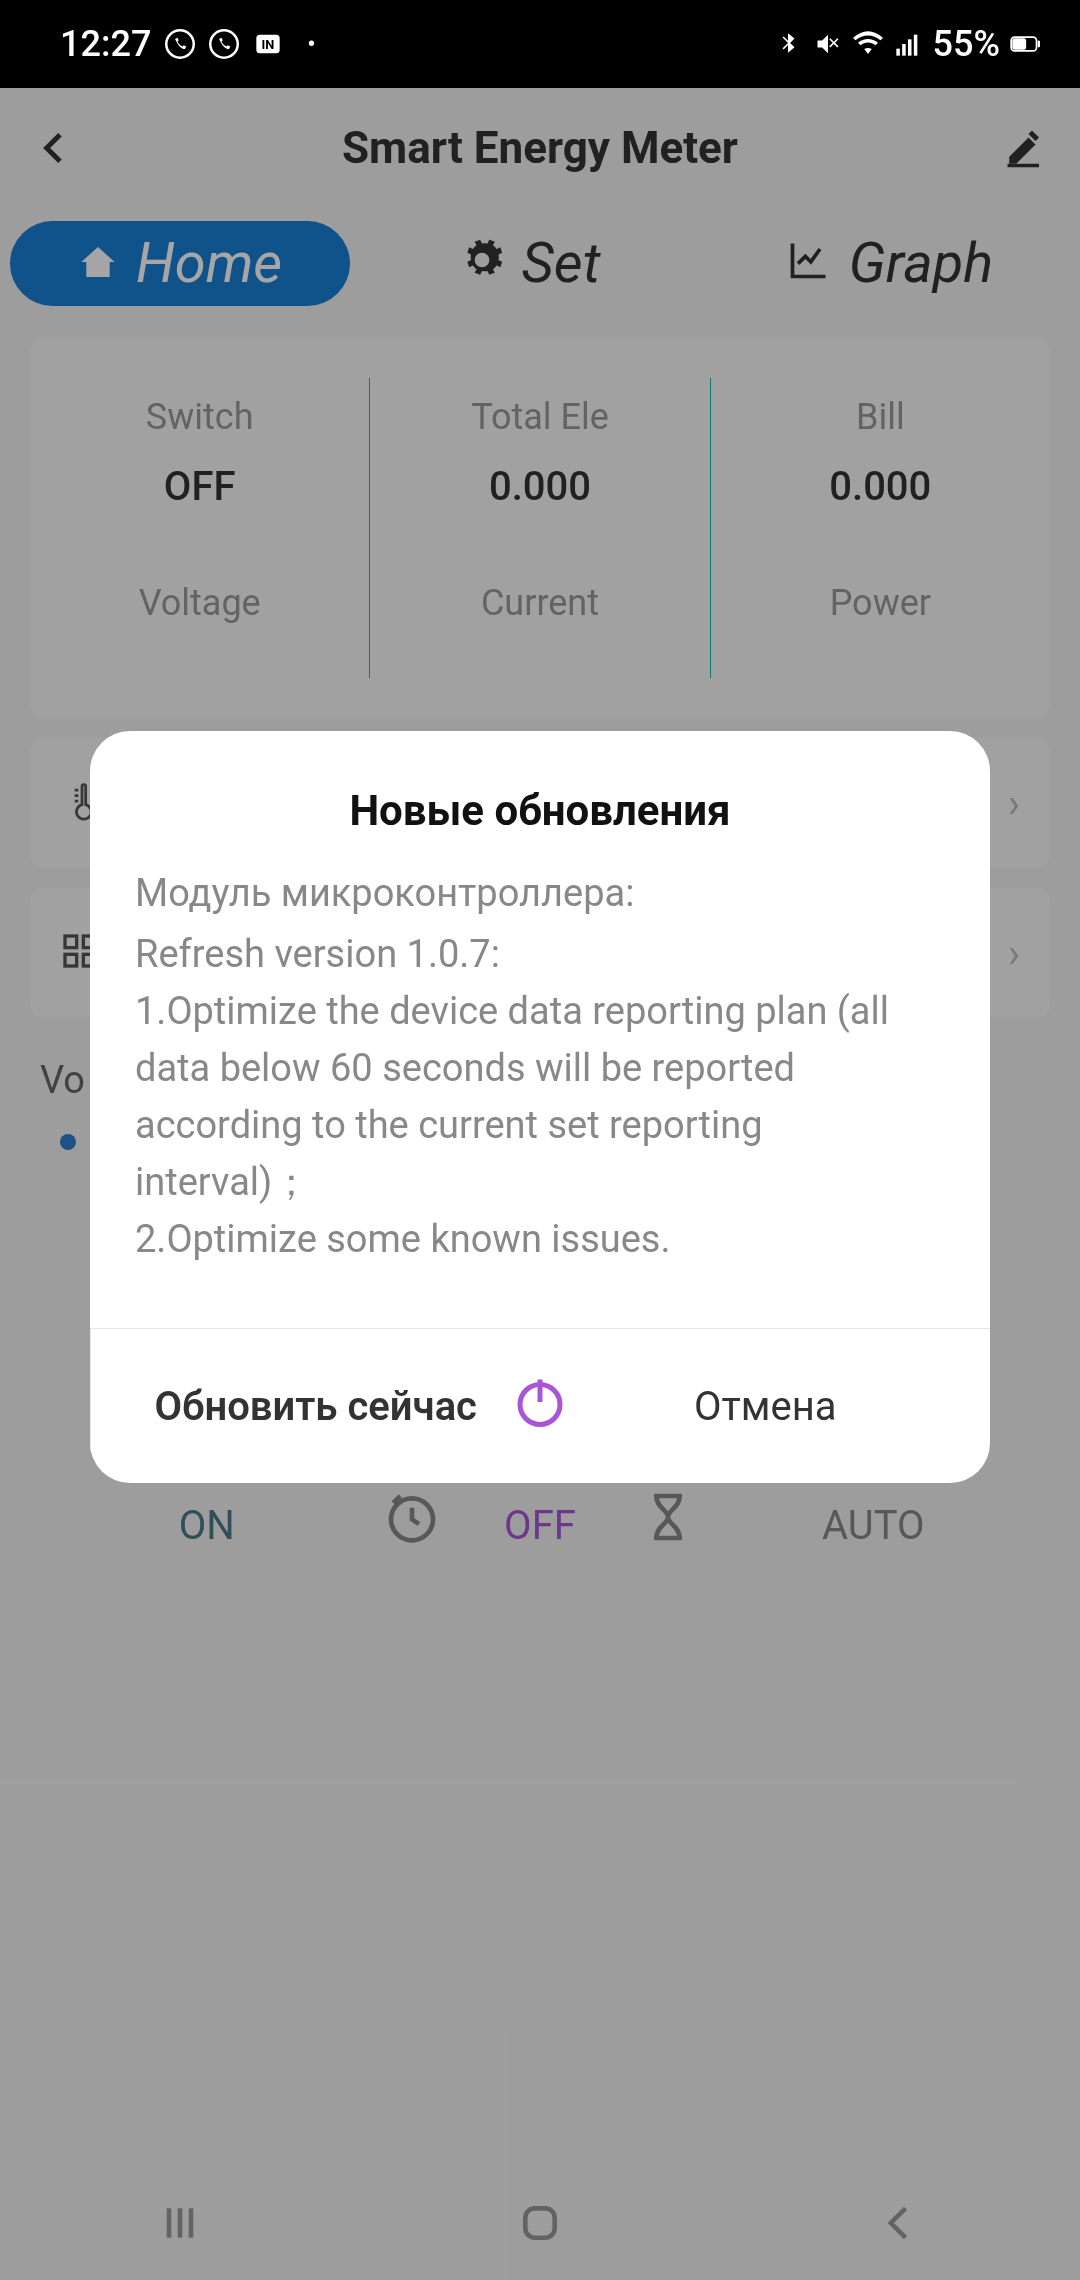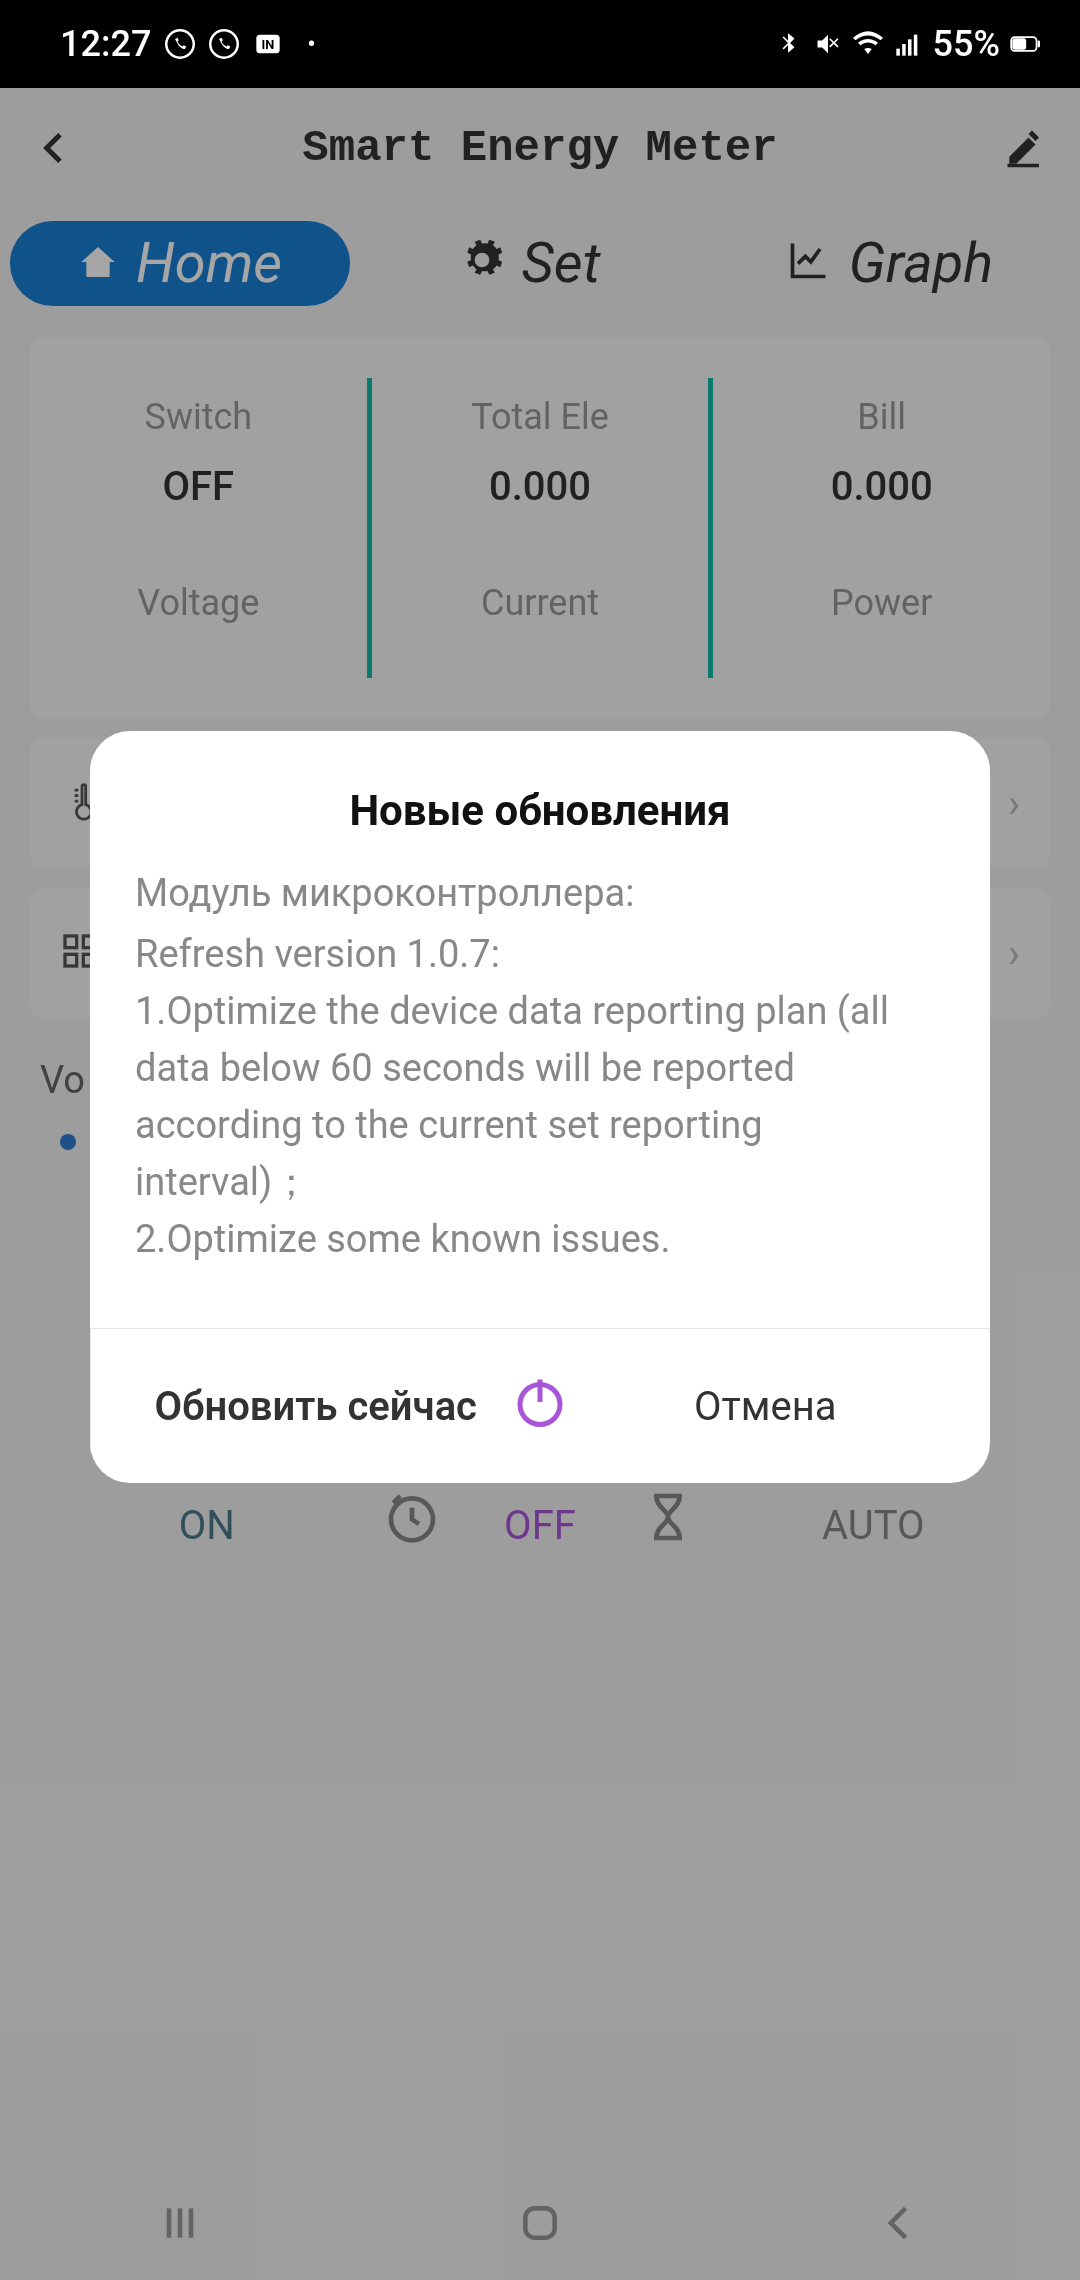--- a/index.html
+++ b/index.html
@@ -31,21 +31,20 @@
     left: 0;
     right: 0;
     bottom: 0;
     background: #f2f2f2;
   }
   .app-header {
     height: 120px;
     display: flex;
     align-items: center;
     padding: 0 30px;
-    font-family: Liberation Mono, monospace;
   }
   .back-btn {
     width: 50px;
     height: 50px;
     display: flex;
     align-items: center;
     justify-content: center;
   }
   .header-title {
     flex: 1;
@@ -94,21 +93,21 @@
     display: flex;
     height: 150px;
   }
   .metric {
     flex: 1;
     display: flex;
     flex-direction: column;
     align-items: center;
     justify-content: center;
     gap: 25px;
-    border-right: 5px solid #14b8a6;
+    border-right: 1px solid #14b8a6;
   }
   .metric:last-child { border-right: none; text-align: right; }
   .metric-label { font-size: 36px; color: #999; }
   .metric-value { font-size: 40px; color: #333; font-weight: 500; }
   .list-row {
     display: flex;
     align-items: center;
     height: 130px;
     background: #f8f8f8;
     margin: 20px 30px 0;

